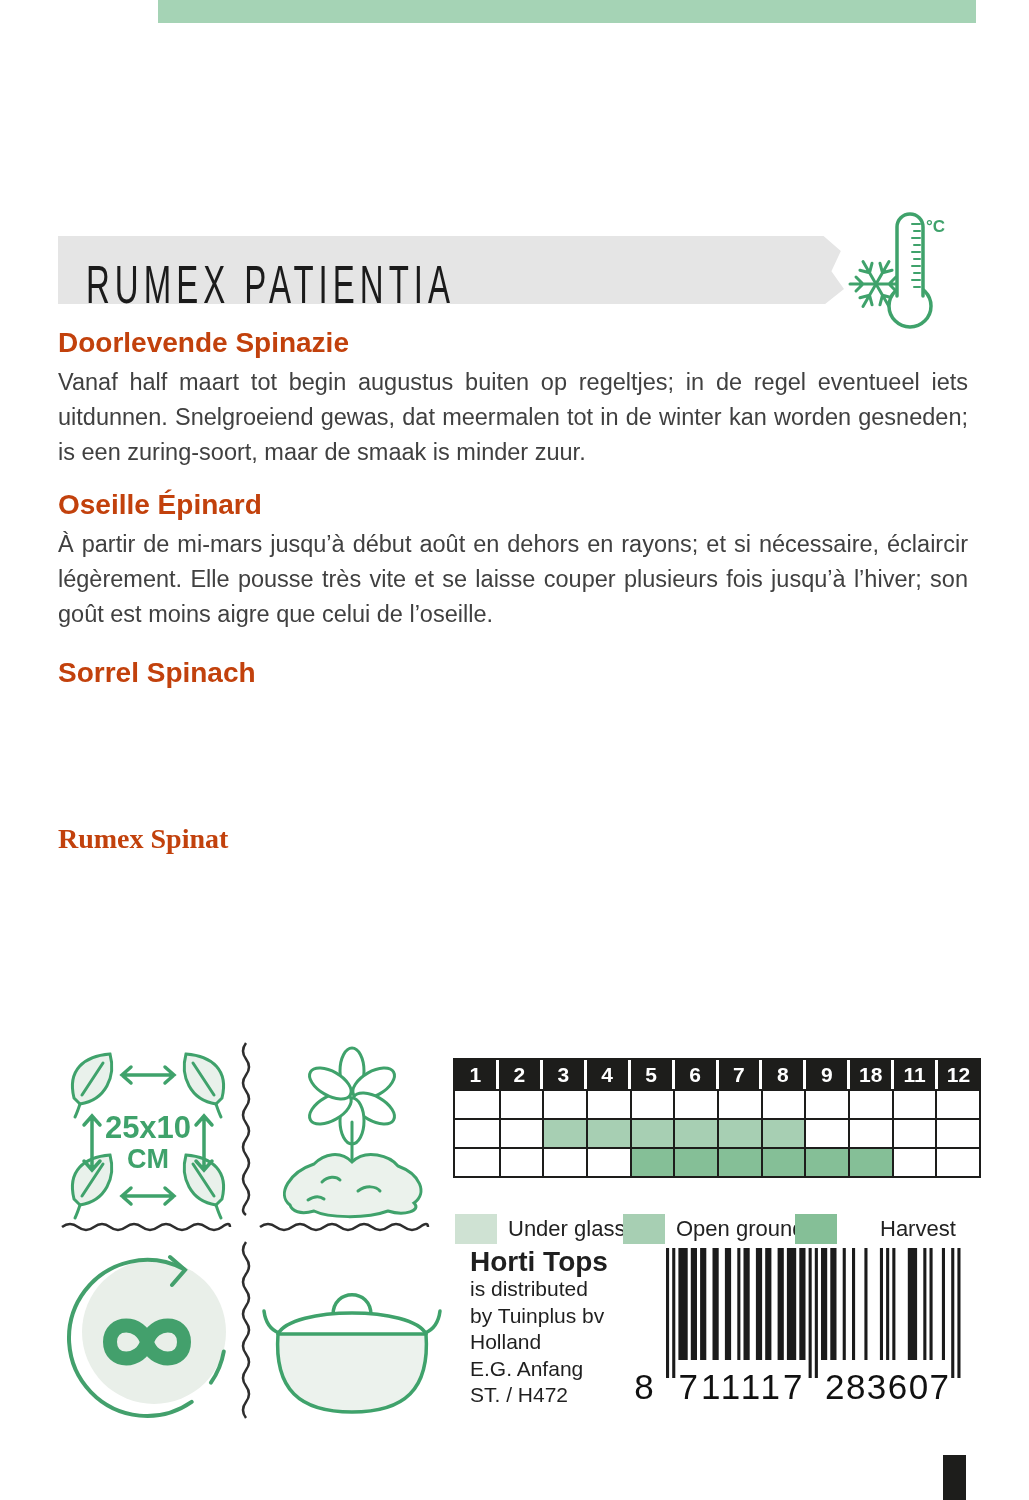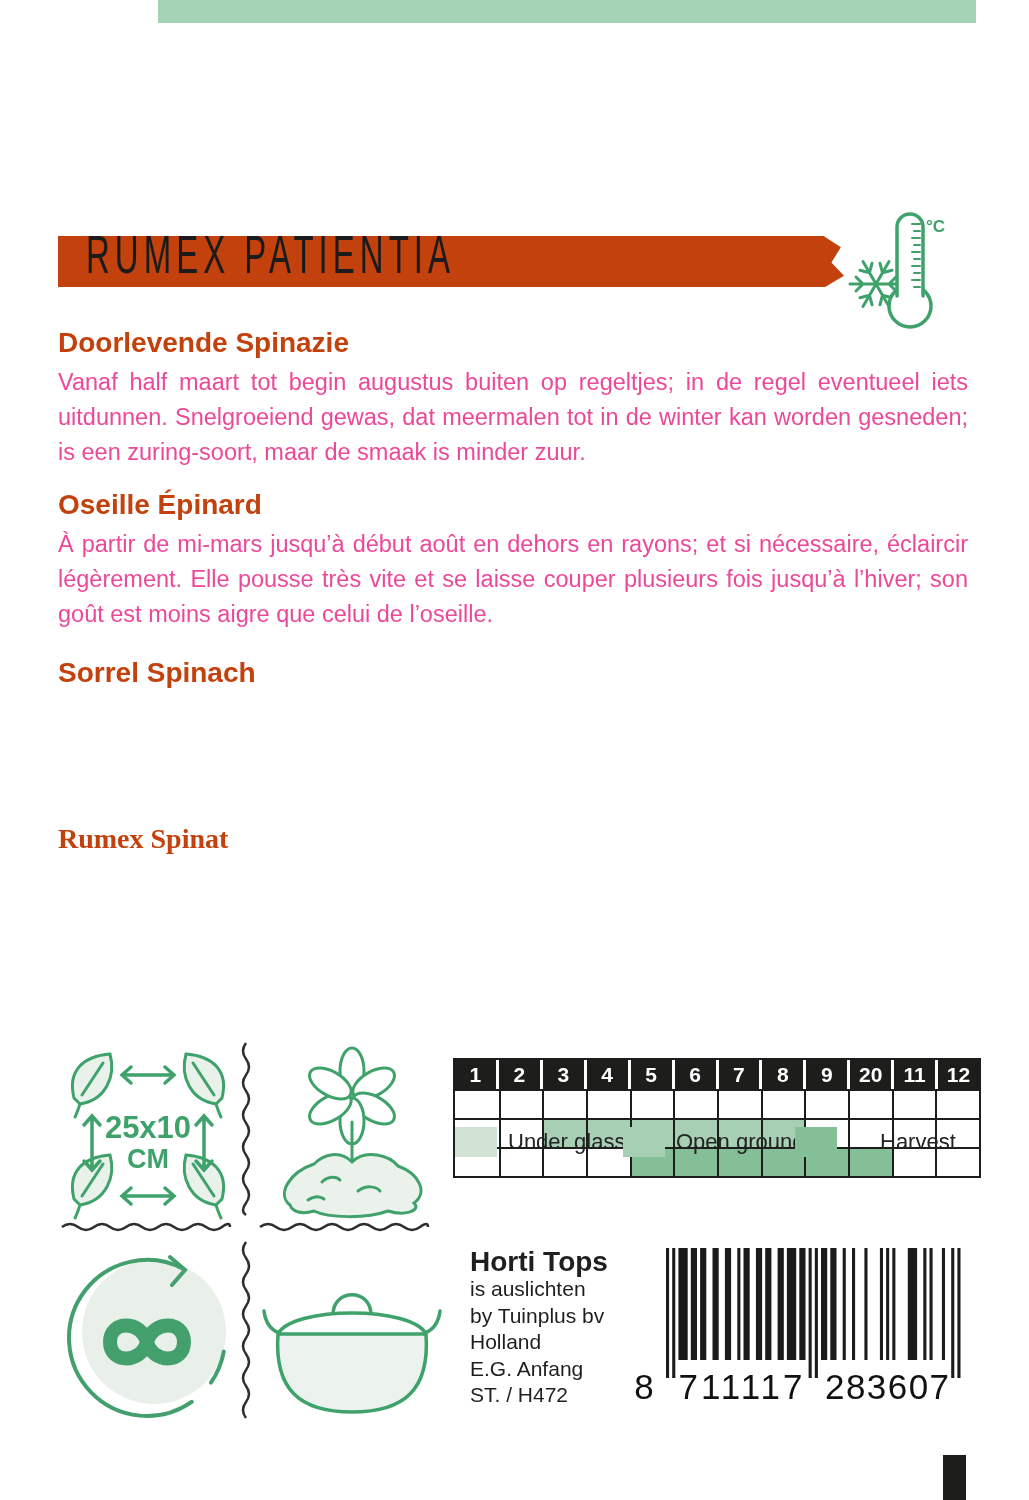--- a/index.html
+++ b/index.html
@@ -7,53 +7,53 @@
     width:1029px;height:1500px;position:relative;background:#fff;
     font-family:"Liberation Sans", sans-serif;color:#1f1f1f;overflow:hidden;
   }
   .abs{position:absolute;}
 
   
   .top-bar{left:158px;top:0;width:818px;height:23px;background:#a5d3b5;}
 
   
   .title-band{
-    left:58px;top:236px;width:786px;height:51px;background:#c2410c;
+    left:58px;top:236px;width:786px;height:68px;background:#e5e5e5;
     clip-path:polygon(0 0,97.4% 0,99.6% 22%,98.4% 52%,100% 78%,97.6% 100%,0 100%);
-    display:flex;align-items:flex-start;
+    display:flex;align-items:flex-end;
   }
   .title-text{
     margin-left:28px;font-size:33px;letter-spacing:5px;color:#1b1b1b;
     font-weight:500;transform:scaleY(1.62);transform-origin:center;white-space:nowrap;
   }
 
   
   .section{left:58px;width:910px;}
   .section h2{margin:0 0 7px 0;font-size:28px;line-height:30px;color:#c2410c;font-weight:bold;}
-  .section p{margin:0;font-size:23.5px;line-height:35px;text-align:justify;color:#ec4899;}
+  .section p{margin:0;font-size:23.5px;line-height:35px;text-align:justify;color:#404040;}
   .sec-nl{top:328px;}
   .sec-fr{top:490px;}
   .sec-en{top:658px;}
   .sec-de{top:824px;font-family:Liberation Serif, serif;}
 
   
   svg text{font-family:"Liberation Sans", sans-serif;}
 
   
   .calendar{left:453px;top:1058px;width:524px;border:2.5px solid #1d1d1b;background:#fff;}
   .cal-header{display:grid;grid-template-columns:repeat(12,1fr);column-gap:3px;background:#fff;}
   .cal-header .hc{
     background:#1d1d1b;color:#fff;font-weight:bold;font-size:21px;height:29px;
     display:flex;align-items:center;justify-content:center;
   }
   .cal-body{display:grid;grid-template-columns:repeat(12,1fr);}
   .cal-body .c{height:27px;border-top:2px solid #1d1d1b;border-left:2px solid #1d1d1b;}
   .cal-body .c:nth-child(12n+1){border-left:none;}
 
-  .legend-item{position:absolute;top:1127px;display:flex;align-items:center;}
+  .legend-item{position:absolute;top:1214px;display:flex;align-items:center;}
   .legend-item .swatch{width:42px;height:30px;margin-right:11px;}
   .legend-item .lbl{font-size:22px;color:#222;}
 
   
   .distributor{left:470px;top:1248px;width:170px;}
   .distributor .dist-name{font-size:28px;font-weight:bold;line-height:28px;}
   .distributor .dist-line{font-size:21px;line-height:26.5px;}
 
   .black-mark{left:943px;top:1455px;width:23px;height:45px;background:#1d1d1b;}
 </style>
@@ -181,21 +181,21 @@
   <div class="cal-header" id="cal-header">
       <div class="hc">1</div>
       <div class="hc">2</div>
       <div class="hc">3</div>
       <div class="hc">4</div>
       <div class="hc">5</div>
       <div class="hc">6</div>
       <div class="hc">7</div>
       <div class="hc">8</div>
       <div class="hc">9</div>
-      <div class="hc">20</div>
+      <div class="hc">18</div>
       <div class="hc">11</div>
       <div class="hc">12</div>
     </div>
   <div class="cal-body" id="cal-body">
       <div class="c"></div>
       <div class="c"></div>
       <div class="c"></div>
       <div class="c"></div>
       <div class="c"></div>
       <div class="c"></div>
@@ -240,21 +240,21 @@
   <div class="swatch" style="background: rgb(167, 207, 179);"></div>
   <div class="lbl">Open ground</div>
 </div>
 <div class="legend-item" style="left:795px;gap:32px;">
   <div class="swatch" style="background: rgb(133, 191, 151);"></div>
   <div class="lbl">Harvest</div>
 </div>
 
 <div class="abs distributor">
   <div class="dist-name">Horti Tops</div>
-  <div class="dist-line">is auslichten</div>
+  <div class="dist-line">is distributed</div>
   <div class="dist-line">by Tuinplus bv</div>
   <div class="dist-line">Holland</div>
   <div class="dist-line">E.G. Anfang</div>
   <div class="dist-line">ST. / H472</div>
 </div>
 
 <svg class="abs" style="left:628px;top:1246px;" width="348" height="158" viewBox="0 0 348 158" id="barcode-svg">
     <rect x="38.00" y="2" width="3.10" height="130" fill="#1b1b1b"></rect>
     <rect x="44.20" y="2" width="3.10" height="130" fill="#1b1b1b"></rect>
     <rect x="50.40" y="2" width="9.30" height="112" fill="#1b1b1b"></rect>

